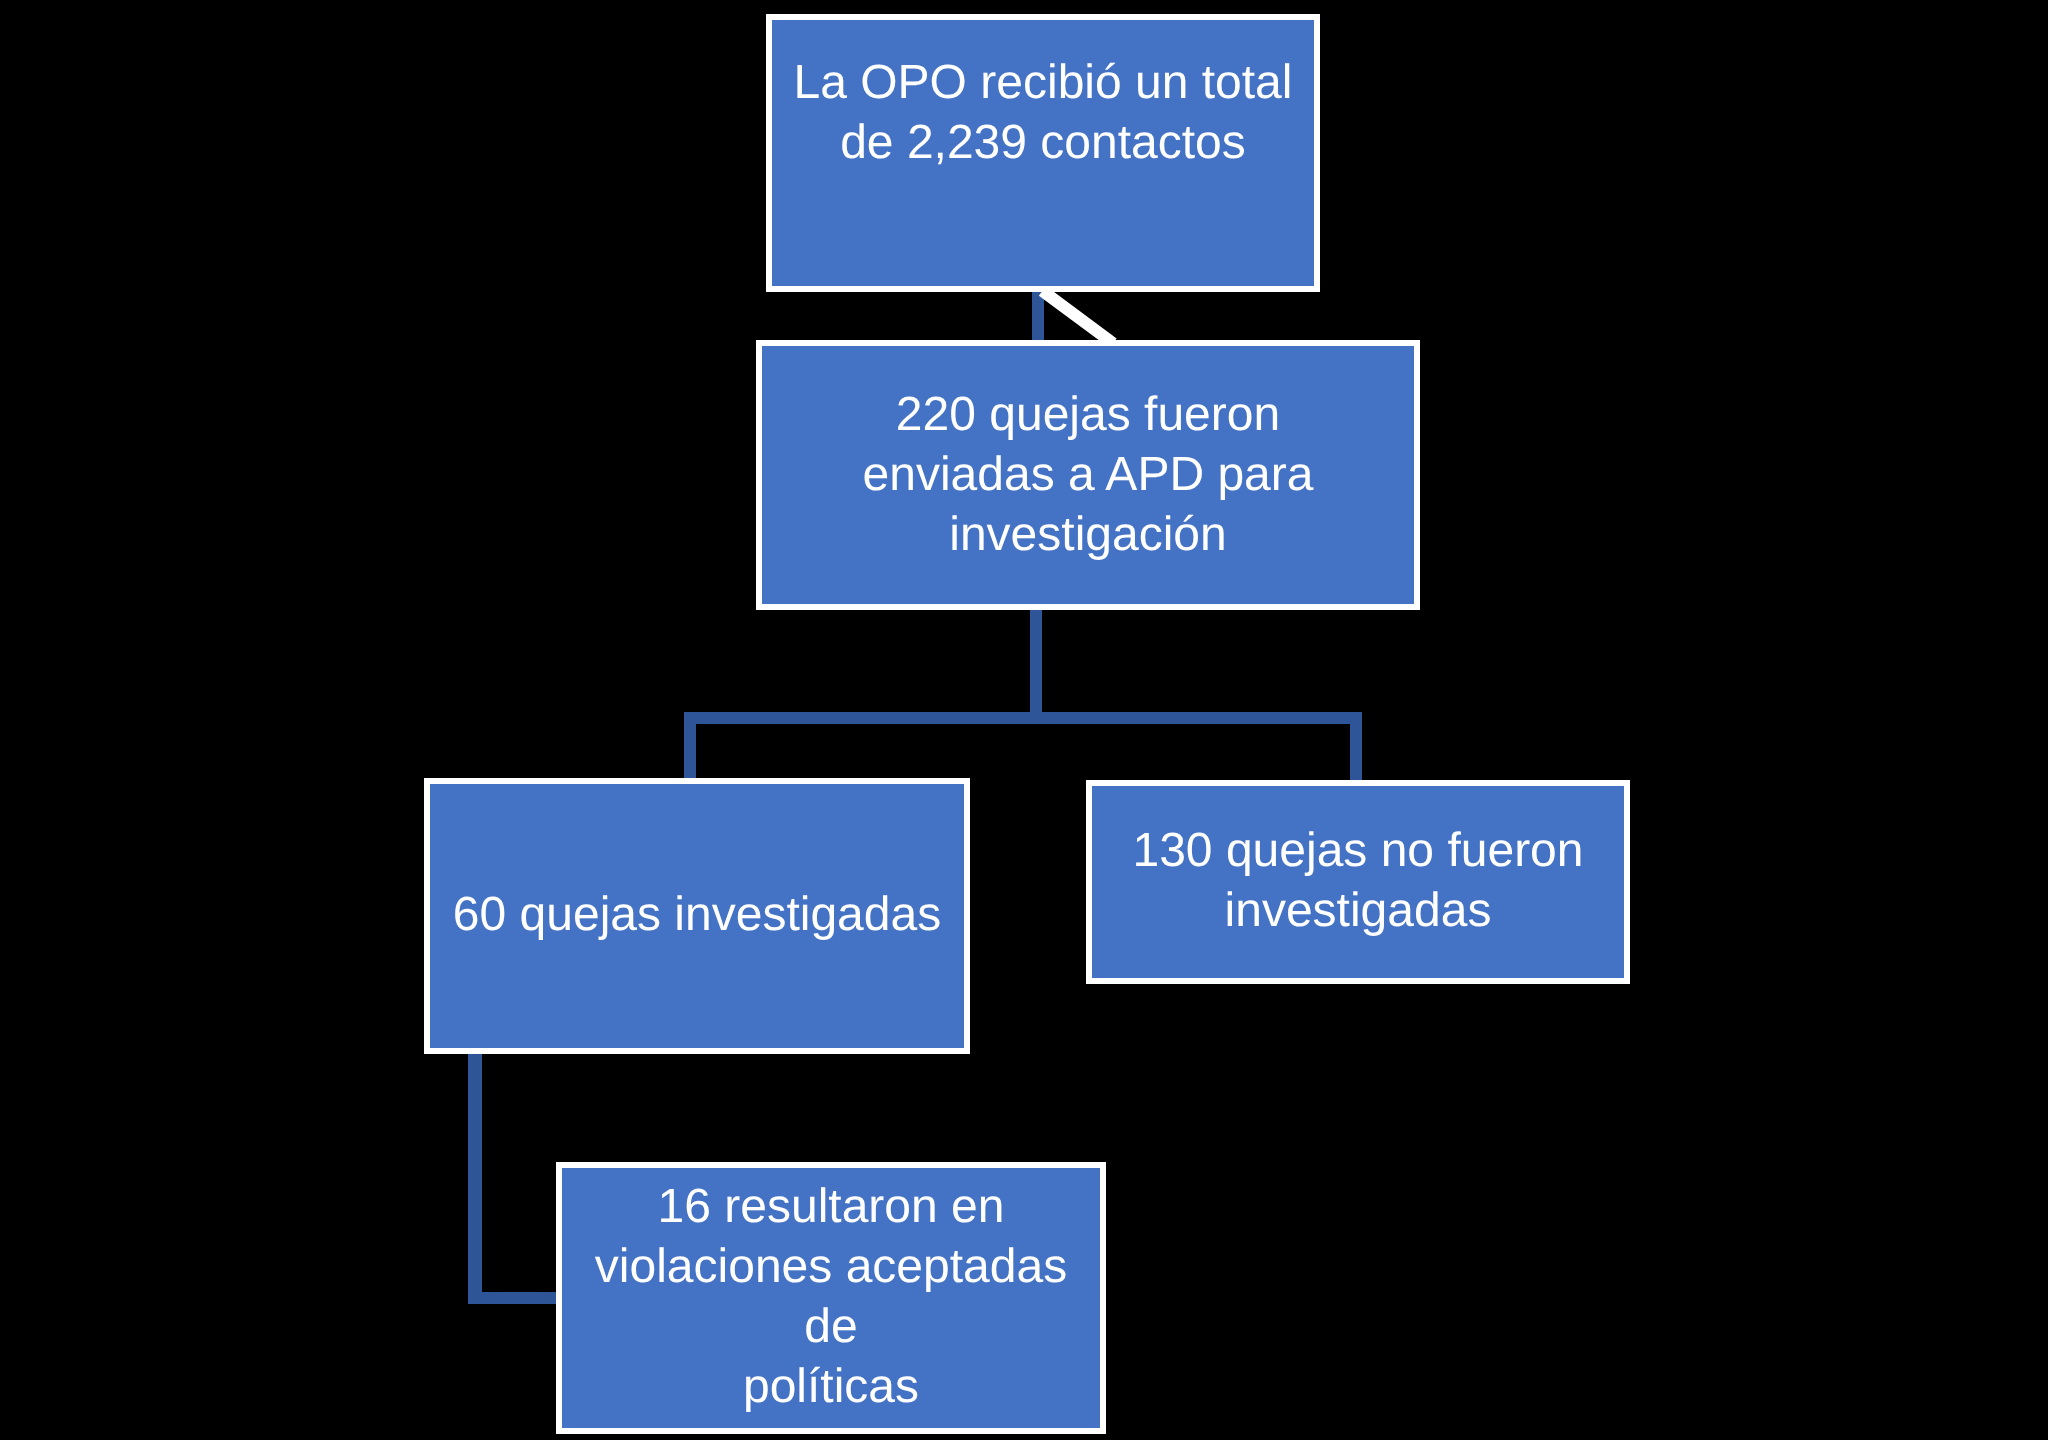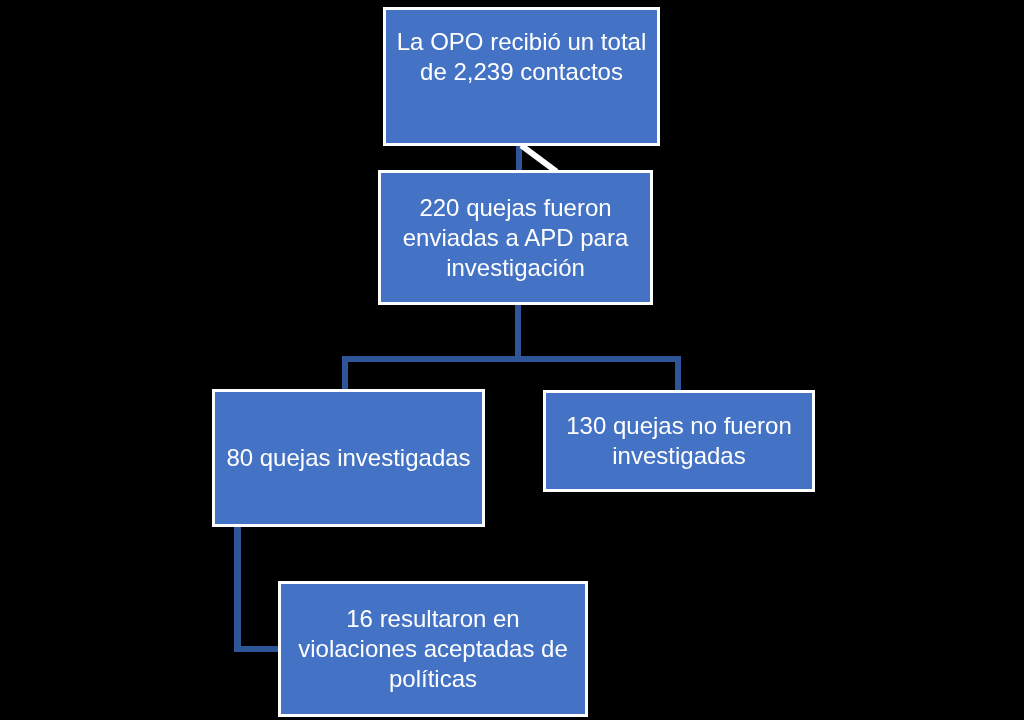--- a/index.html
+++ b/index.html
@@ -29,24 +29,24 @@
   .node-text {
     white-space: pre-line;
     font-size: 24px;
     line-height: 30px;
     width: 100%;
   }
   .node.align-top { align-items: flex-start; }
   .node.align-top .node-text { padding-top: 17px; }
 
   .node-1 { left: 383px; top: 7px;   width: 277px; height: 139px; }
-  .node-2 { left: 378px; top: 170px; width: 275px; height: 135px; }
+  .node-2 { left: 378px; top: 170px; width: 332px; height: 135px; }
   .node-3 { left: 212px; top: 389px; width: 273px; height: 138px; }
   .node-4 { left: 543px; top: 390px; width: 272px; height: 102px; }
-  .node-5 { left: 278px; top: 581px; width: 310px; height: 136px; }
+  .node-5 { left: 278px; top: 581px; width: 275px; height: 136px; }
 
   .conn {
     position: absolute;
     background: var(--connector, #2e5597);
     z-index: 1;
   }
   .conn-1-v  { left: 516px; top: 146px; width: 6px;   height: 26px; }
   .conn-2-v  { left: 515px; top: 305px; width: 6px;   height: 55px; }
   .conn-2-h  { left: 342px; top: 356px; width: 339px; height: 6px;  }
   .conn-2-dl { left: 342px; top: 356px; width: 6px;   height: 34px; }
@@ -83,21 +83,21 @@
 de 2,239 contactos</div>
   </div>
 
   <div class="node node-2">
     <div class="node-text">220 quejas fueron
 enviadas a APD para
 investigación</div>
   </div>
 
   <div class="node node-3">
-    <div class="node-text">80 quejas investigadas</div>
+    <div class="node-text">60 quejas investigadas</div>
   </div>
 
   <div class="node node-4">
     <div class="node-text">130 quejas no fueron
 investigadas</div>
   </div>
 
   <div class="node node-5">
     <div class="node-text">16 resultaron en
 violaciones aceptadas de

